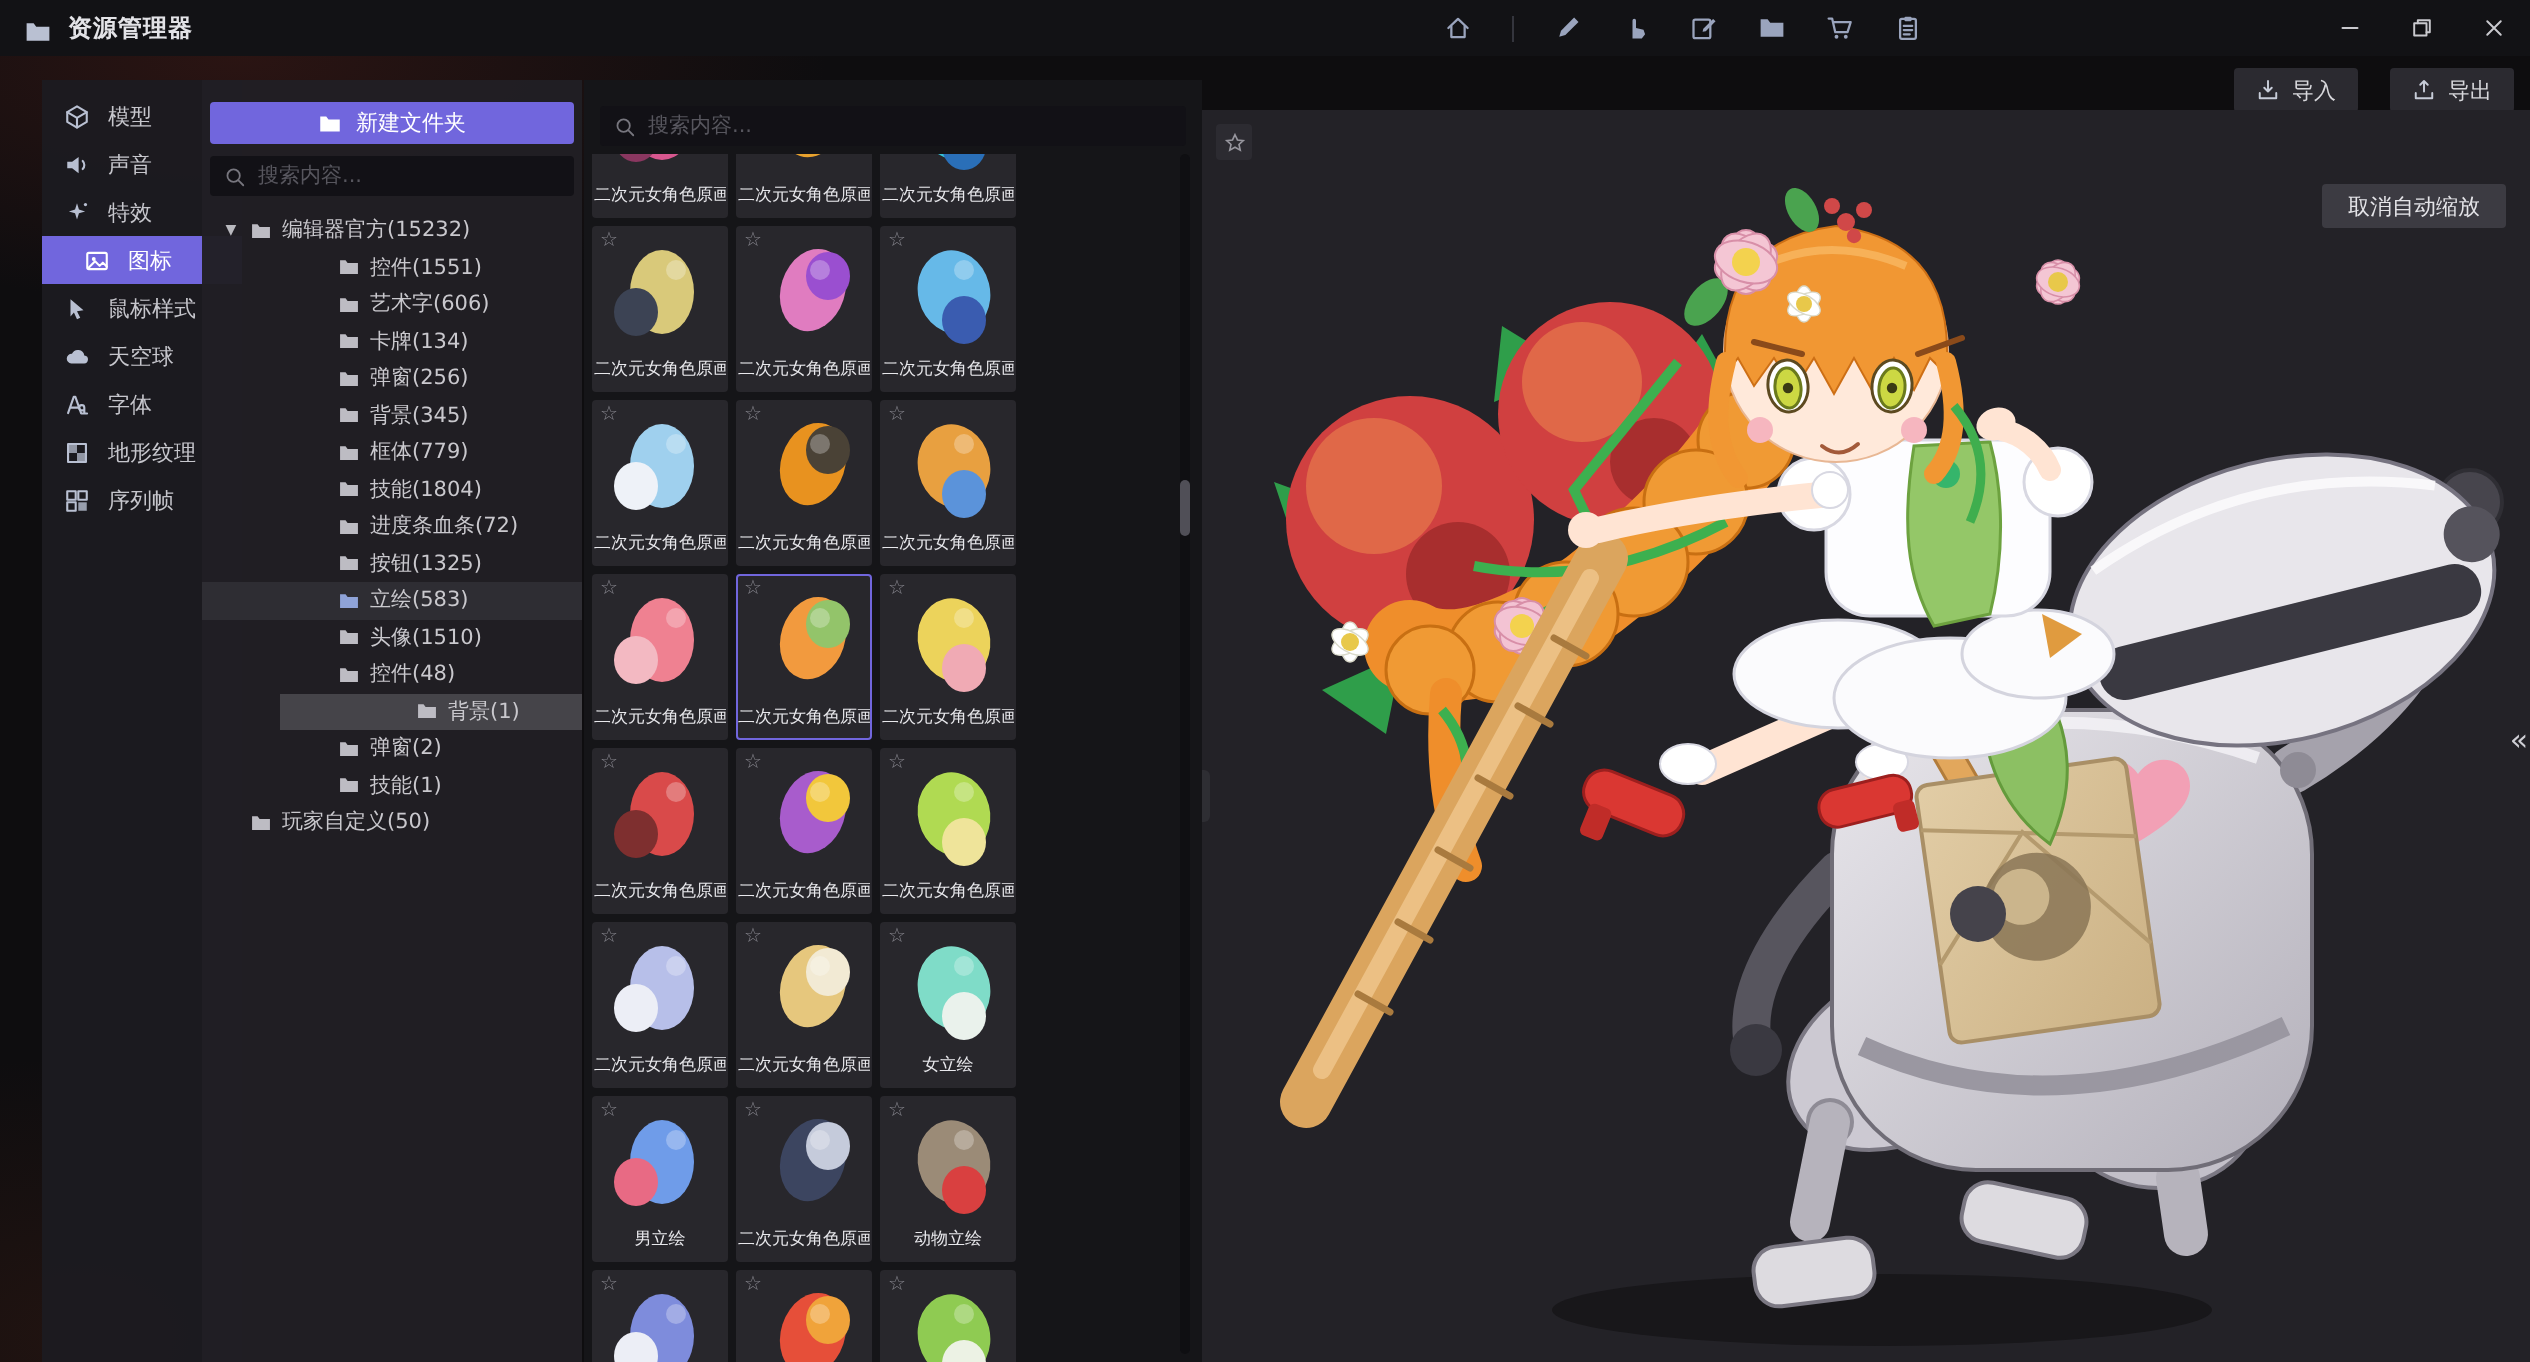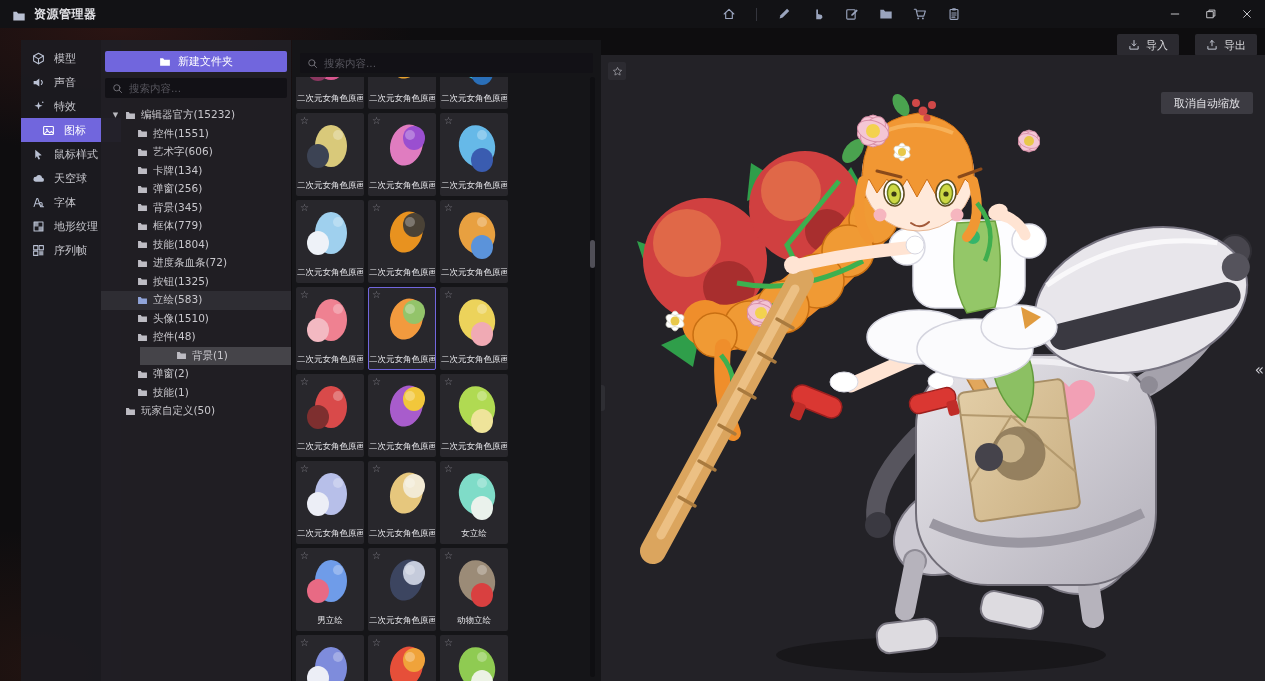--- a/index.html
+++ b/index.html
@@ -36,21 +36,21 @@
   
   .tree-panel{position:absolute;left:101px;top:12px;bottom:0;width:190px;background:rgba(33,31,36,.97);}
   .btn-new-folder{display:flex;align-items:center;justify-content:center;gap:7px;margin:11px 4px 0 4px;width:182px;height:21px;background:var(--accent);border:none;border-radius:2px;color:#fff;font-size:11px;cursor:pointer;font-family:inherit;}
   .btn-new-folder .icon svg{width:12px;height:12px;}
   .search{display:flex;align-items:center;gap:6px;margin:6px 4px 0 4px;height:20px;background:#121116;border-radius:2px;padding:0 7px;color:#77767e;}
   .search .icon svg{width:11px;height:11px;}
   .search input{flex:1;min-width:0;background:transparent;border:none;outline:none;color:#c9c9ce;font-size:10.5px;font-family:inherit;}
   .search input::placeholder{color:#57565e;}
   .tree{margin-top:8px;}
   .tree-row{height:18.5px;display:flex;align-items:center;gap:5px;padding-left:10px;font-size:10.5px;color:#c9c8cd;cursor:pointer;white-space:nowrap;}
-  .tree-row.level1{padding-left:22px;}
+  .tree-row.level1{padding-left:54px;}
   .tree-row .caret{width:9px;font-size:7px;color:#b9b9bf;text-align:center;flex:0 0 9px;}
   .tree-row .icon{color:#bdbcc3;}
   .tree-row .icon svg{width:11px;height:11px;}
   .tree-row.selected{background:#2e2d33;}
   .tree-row.selected .icon{color:#8fa3d8;}
   .tree-row.highlighted{background:#454449;margin-left:39px;}
 
   
   .grid-panel{position:absolute;left:292px;top:12px;bottom:0;width:309px;background:#151518;}
   .grid-panel .search{margin:13px 8px 0 8px;}

